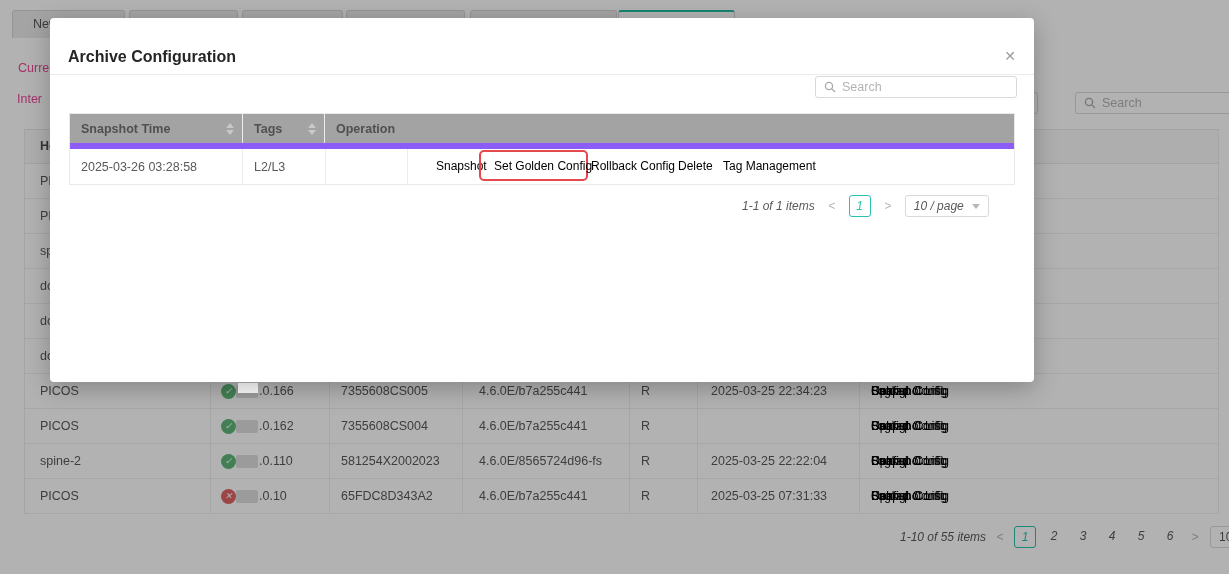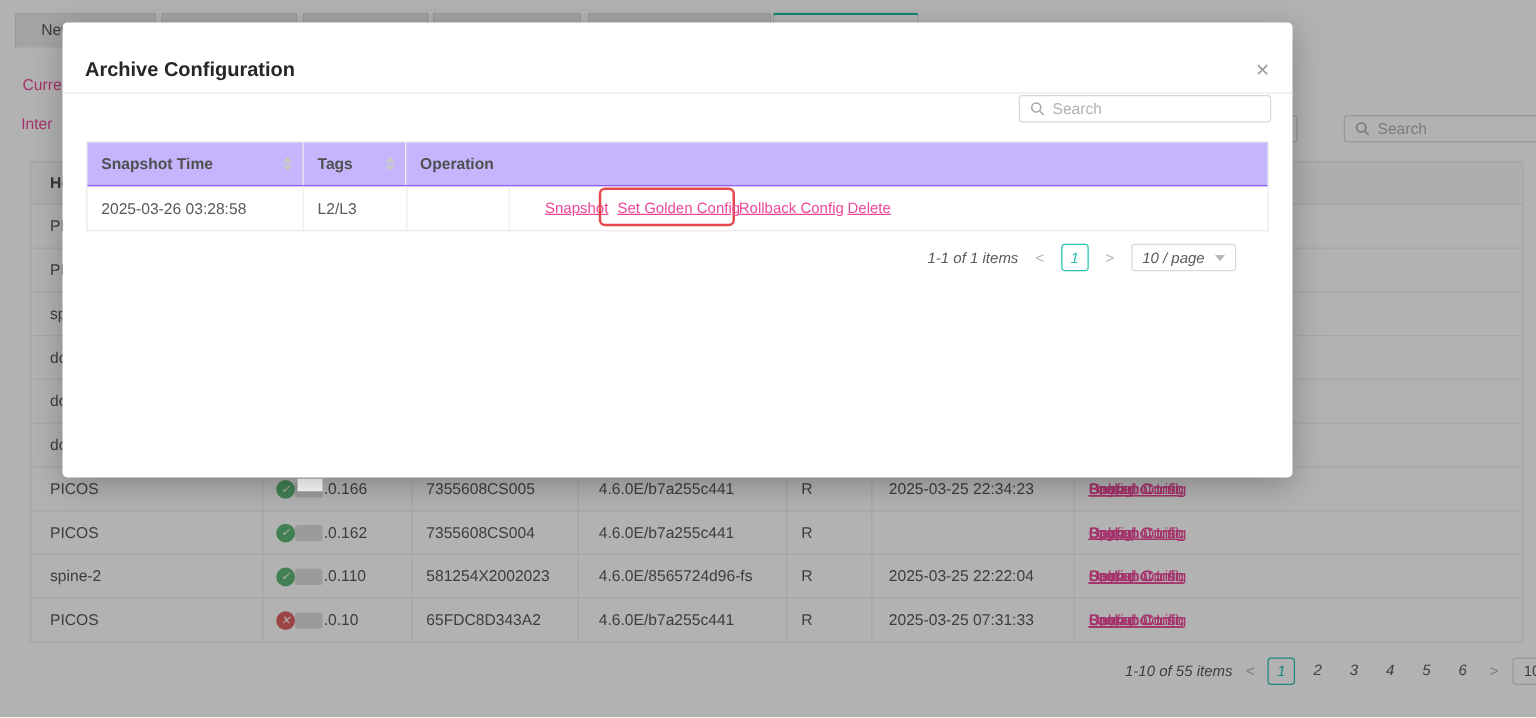--- a/index.html
+++ b/index.html
@@ -23,40 +23,40 @@
   .vline{position:absolute;top:0;width:1px;height:385px;background:#f0f0f0;}
   .bgrow{position:absolute;left:0;width:100%;height:35px;border-bottom:1px solid #efefef;box-sizing:border-box;line-height:34px;white-space:nowrap;}
   .bgrow span{position:absolute;top:0;}
   .c-host{left:15px;}
   .st{position:absolute;left:196px;top:10px;width:15px;height:15px;border-radius:50%;
     color:#fff;font-size:9px;line-height:15px;text-align:center;}
   .st.ok{background:#5fb878;} .st.err{background:#e06464;}
   .blur{position:absolute;left:211px;top:11px;width:22px;height:13px;background:#d4d4d4;border-radius:2px;opacity:.75;}
   .c-ip{left:234px;} .c-serial{left:316px;} .c-ver{left:454px;} .c-role{left:616px;} .c-time{left:686px;}
   .ops{position:absolute;left:846px;top:0;height:35px;display:flex;align-items:center;gap:11px;font-size:12px;}
-  .tl{color:#ec4899;white-space:nowrap;text-decoration:underline;}
+  .tl{color:#000000;white-space:nowrap;}
   .pag{position:absolute;display:flex;align-items:center;gap:7px;font-size:12px;color:#595959;font-style:italic;}
   .arrow{color:#b5b5b5;width:14px;text-align:center;}
   .pnum{width:22px;height:22px;line-height:20px;text-align:center;box-sizing:border-box;border-radius:3px;}
   .pnum.active{border:1px solid #29c2b0;color:#29c2b0;background:#fff;}
   .sizesel{display:flex;align-items:center;gap:8px;height:22px;box-sizing:border-box;
     border:1px solid #d9d9d9;border-radius:3px;background:#fff;padding:0 8px;font-size:12px;white-space:nowrap;}
   .caret{width:0;height:0;border-left:4px solid transparent;border-right:4px solid transparent;border-top:5px solid #b8b8b8;}
   .whitepatch{position:absolute;left:238px;top:383px;width:20px;height:10px;background:#fff;z-index:6;}
   
   .mask{position:absolute;inset:0;background:rgba(0,0,0,0.3);z-index:5;}
   
   .modal{position:absolute;left:50px;top:18px;width:984px;height:364px;background:#fff;border-radius:4px;
     box-shadow:0 6px 24px rgba(0,0,0,.25);z-index:10;box-sizing:border-box;}
   .m-title{position:absolute;left:18px;top:30px;font-size:16px;font-weight:bold;color:#262626;}
   .m-close{position:absolute;right:14px;top:30px;color:#9b9b9b;font-size:14px;width:20px;text-align:center;cursor:pointer;}
   .m-divider{position:absolute;left:0;top:56px;width:100%;height:1px;background:#ebebeb;}
   .m-search{left:765px;top:58px;width:202px;}
   .mtable{position:absolute;left:19px;top:95px;width:946px;border:1px solid #e9e9e9;box-sizing:border-box;}
-  .mhrow{display:flex;height:35px;background:#c4b5fd;border-bottom:1px solid #8b5cf6;box-sizing:border-box;}
+  .mhrow{display:flex;height:35px;background:#a3a3a3;border-bottom:6px solid #8b5cf6;box-sizing:border-box;}
   .mdrow{display:flex;height:35px;box-sizing:border-box;}
   .mcell{box-sizing:border-box;border-right:1px solid #ededed;padding-left:11px;display:flex;align-items:center;}
   .mcell:last-child{border-right:none;}
   .w1{width:173px;} .w2{width:83px;} .w3{width:82px;} .w4{flex:1;}
   .mhrow .mcell{font-weight:bold;color:#505050;justify-content:space-between;padding-right:8px;}
   .sort{display:flex;flex-direction:column;gap:2px;}
   .sort i{display:block;width:0;height:0;border-left:4px solid transparent;border-right:4px solid transparent;}
   .sort .up{border-bottom:5px solid #c8c8c8;} .sort .dn{border-top:5px solid #c8c8c8;}
   .opcell{position:relative;font-size:12px;}
   .opcell .tl{position:absolute;top:0;height:35px;line-height:35px;}
@@ -293,20 +293,21 @@
           </div>
         <div class="mcell w3">
             <span></span>
           </div>
         <div class="mcell w4 opcell">
           <span class="tl" style="left:28px;">Snapshot</span>
           <div class="redbox"></div>
           <span class="tl" style="left:183px;">Rollback Config</span>
           <span class="tl" style="left:86px;">Set Golden Config</span>
           <span class="tl" style="left:270px;">Delete</span>
+          <span class="tl" style="left:315px;">Tag Management</span>
         </div>
       </div>
     </div>
 
     <div class="pag m-pag">
       <span>1-1 of 1 items</span>
       <span class="arrow">&lt;</span>
       <span class="pnum active">1</span>
       <span class="arrow">&gt;</span>
       <span class="sizesel">

